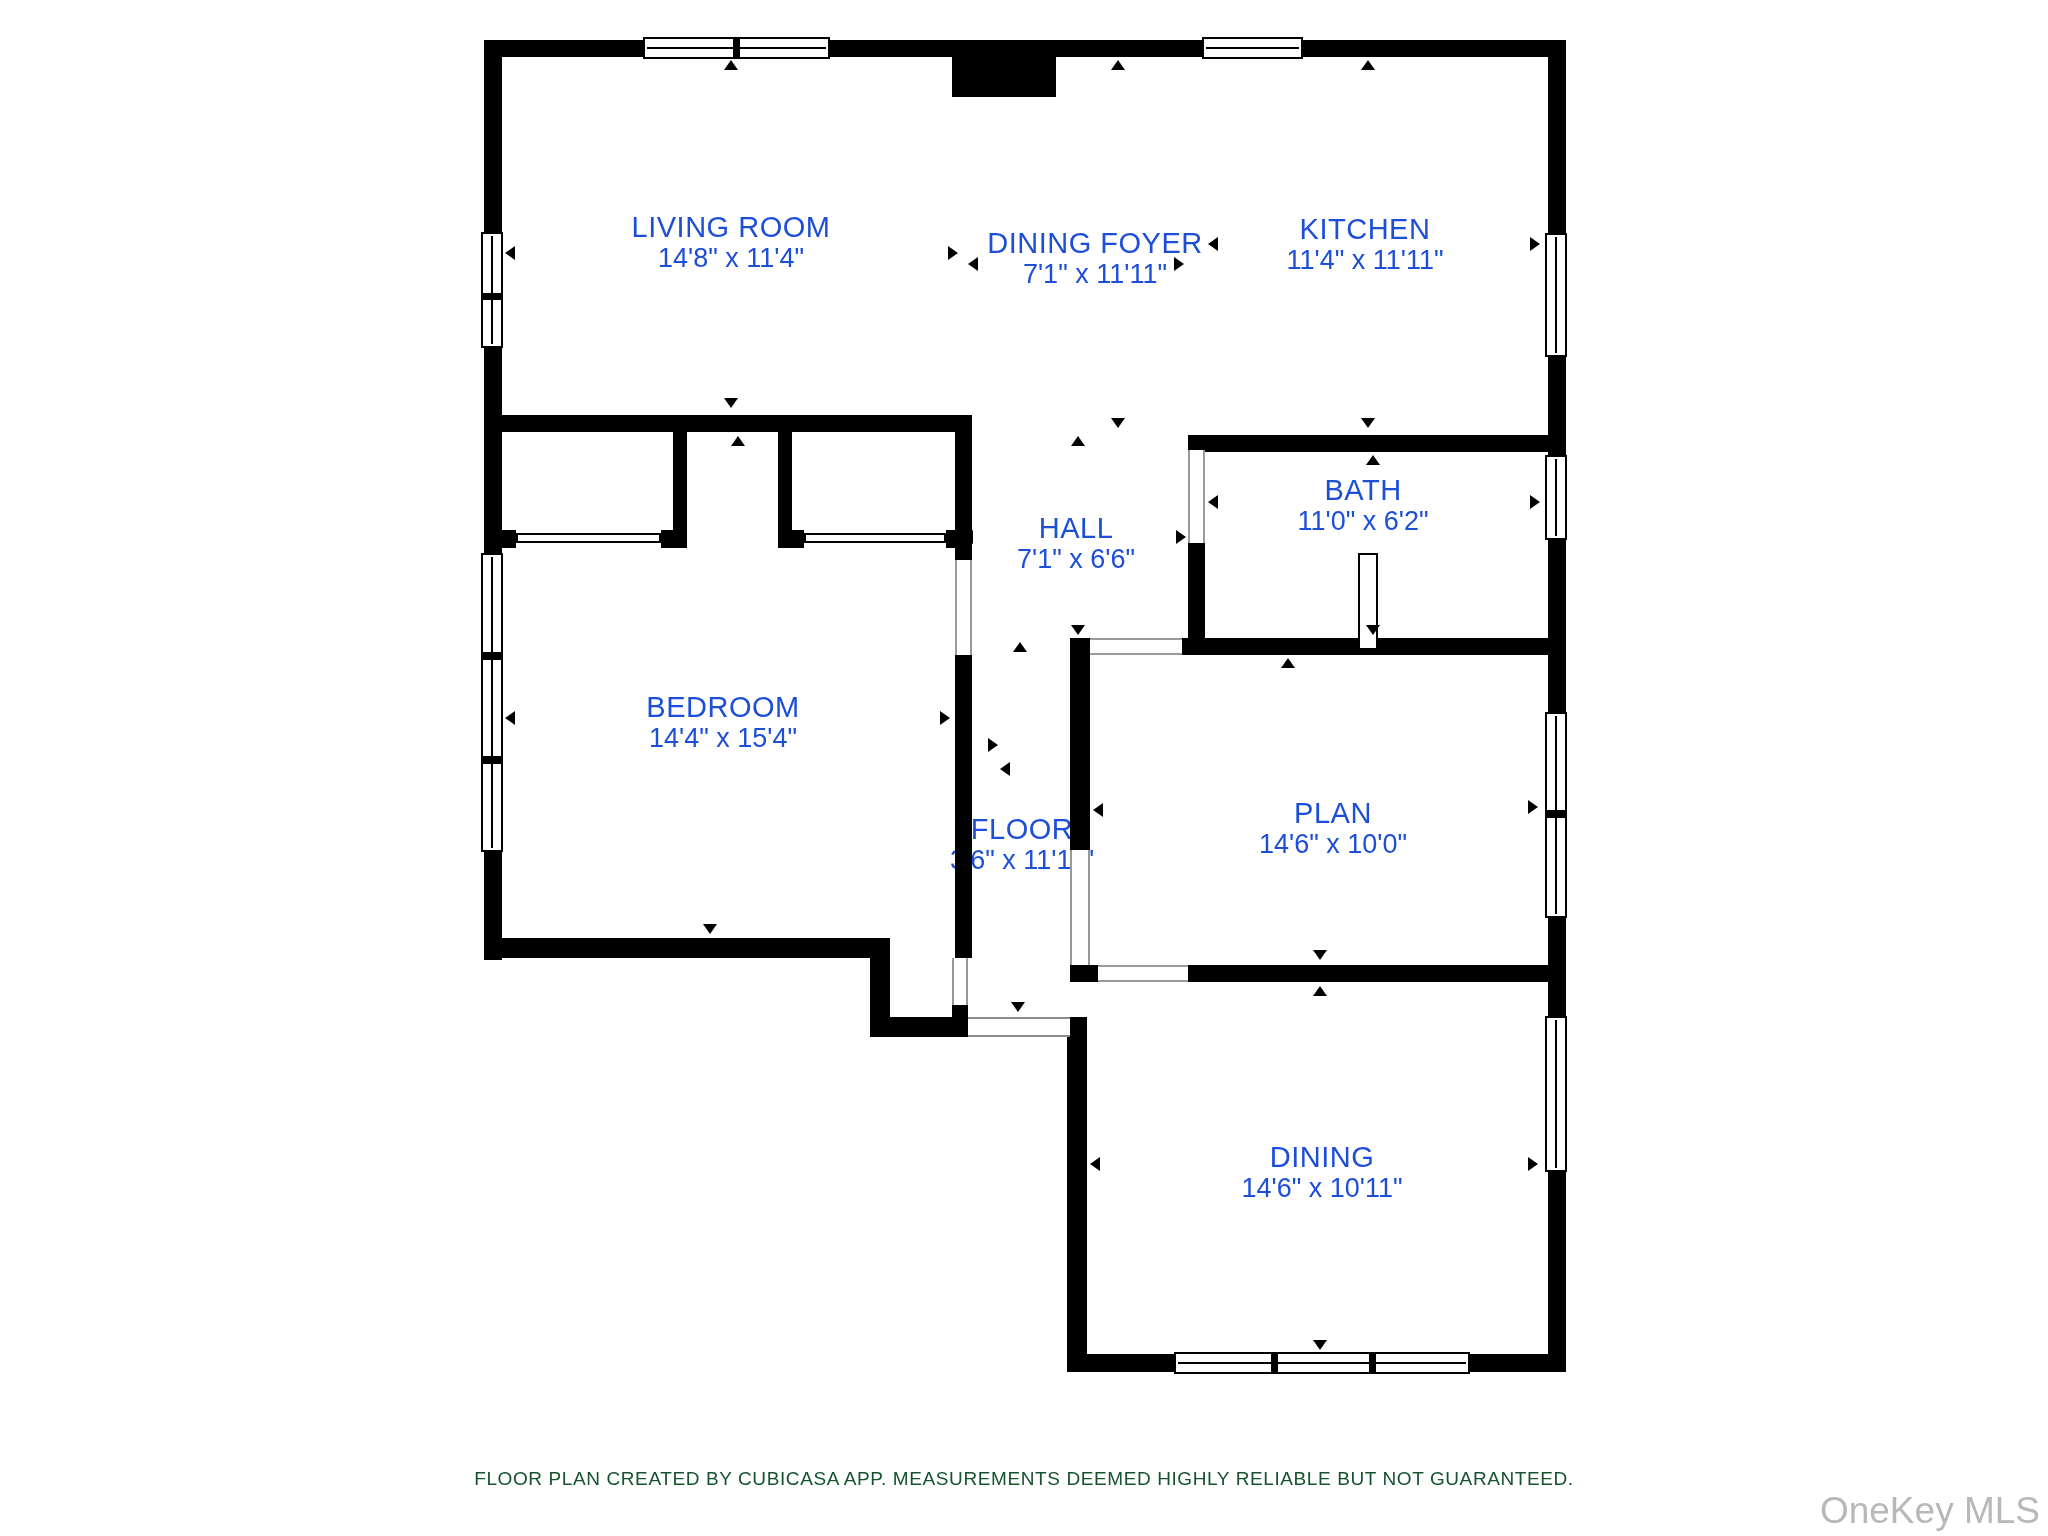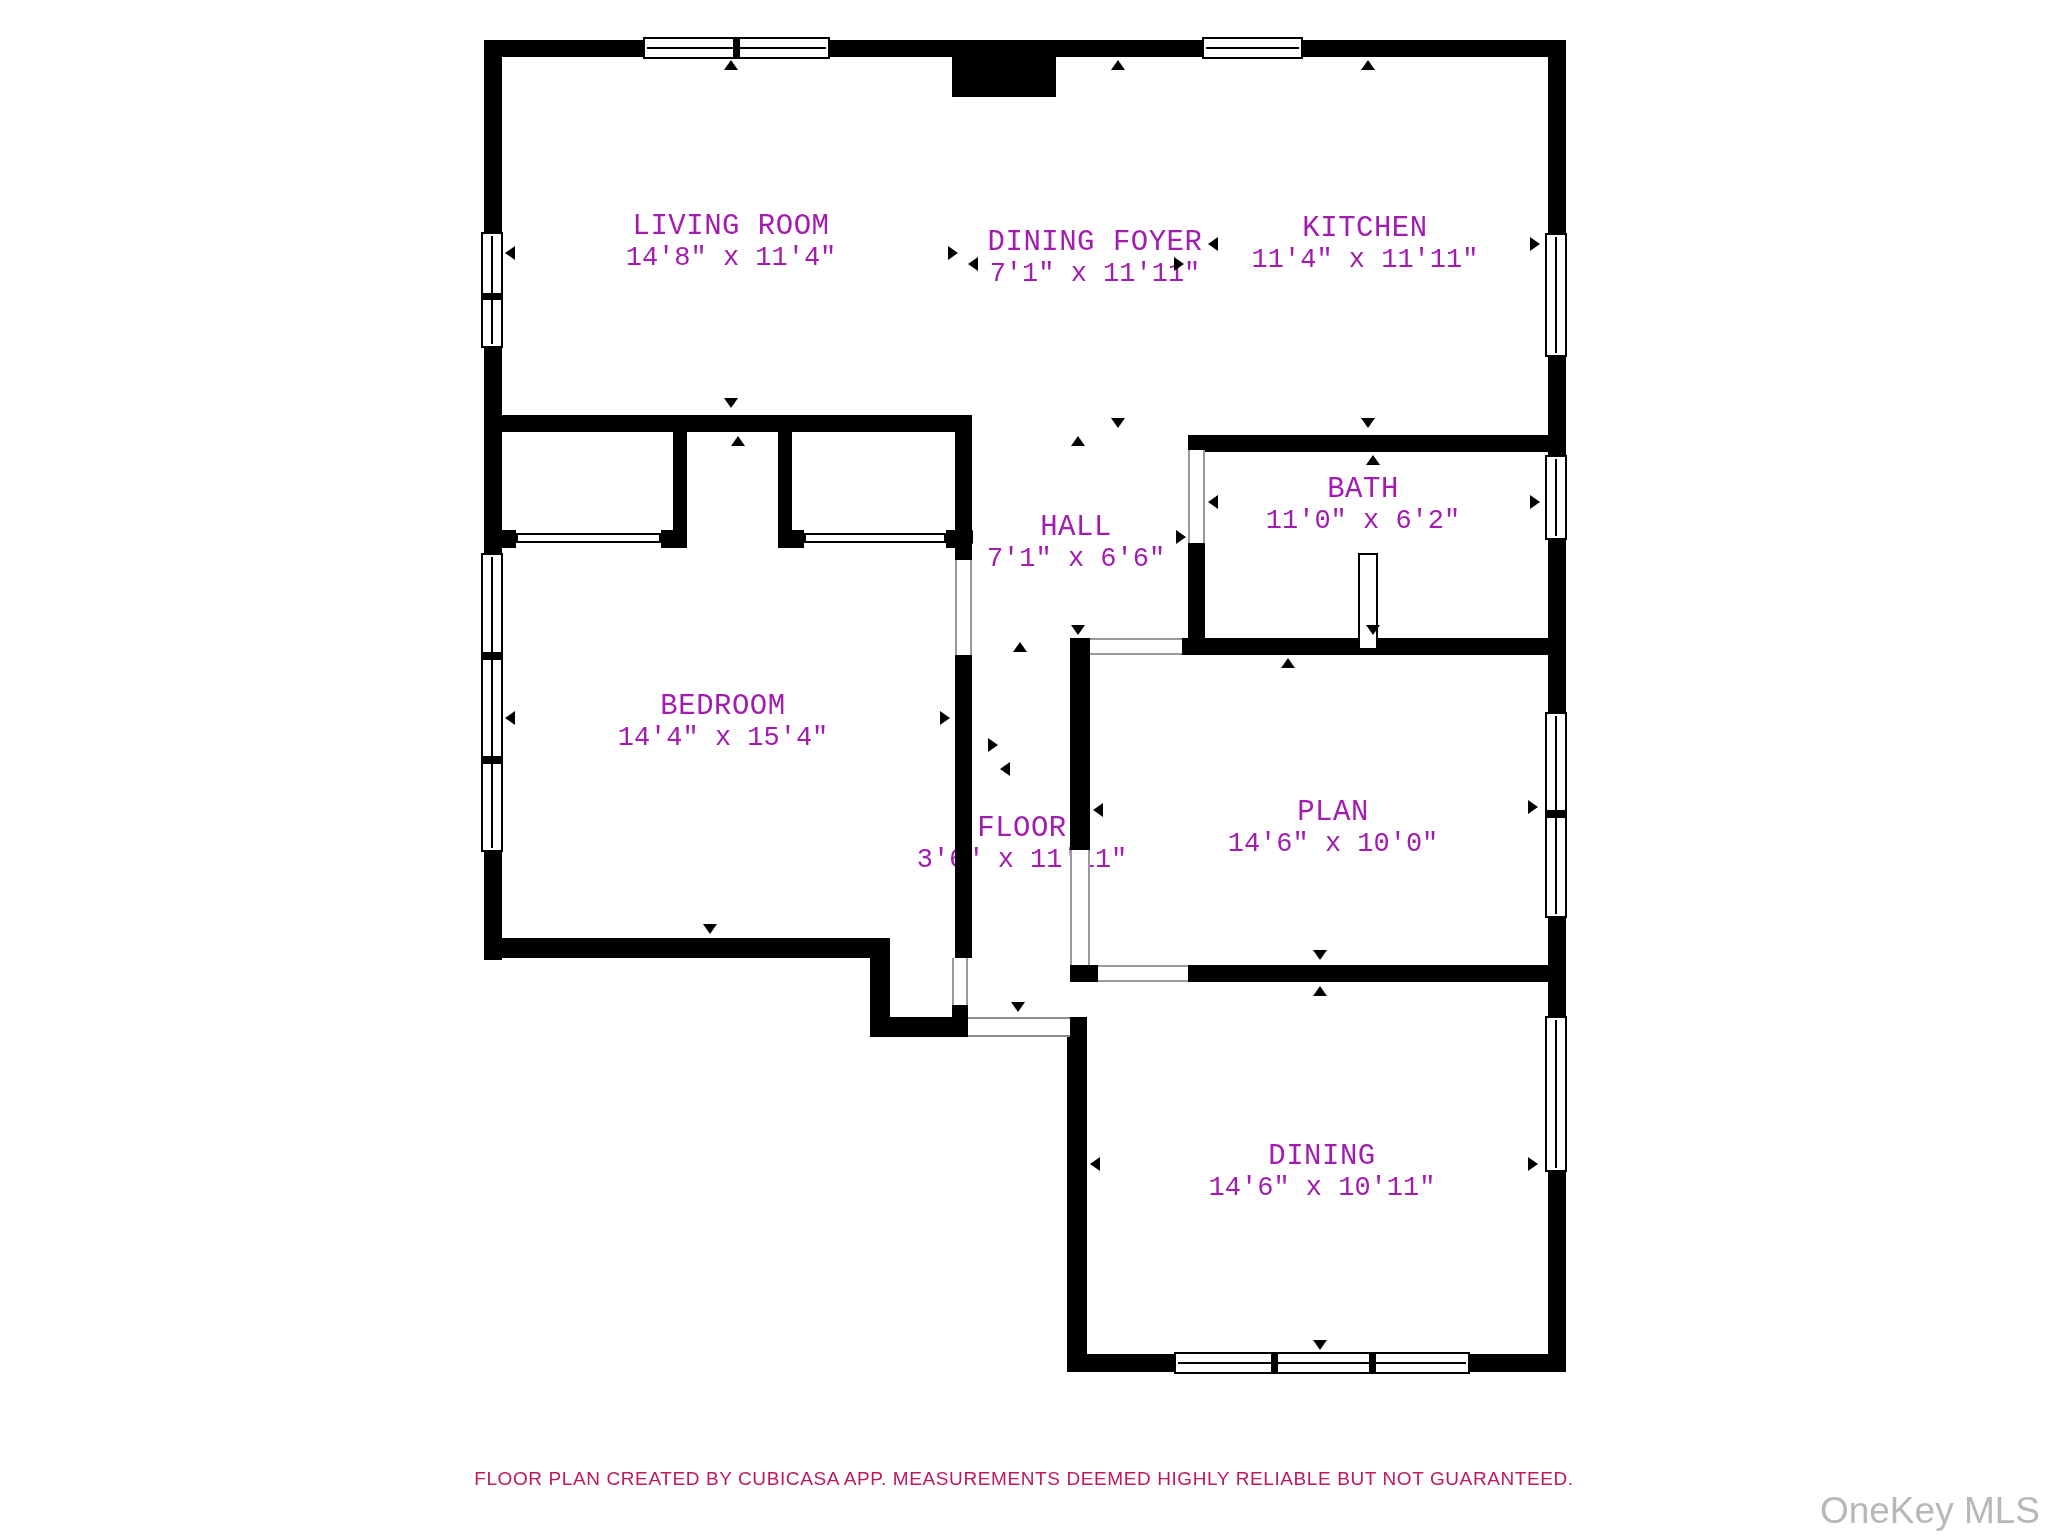--- a/index.html
+++ b/index.html
@@ -21,24 +21,24 @@
   
   .stub{position:absolute;background:#fff;border:2px solid #000;z-index:3;box-sizing:border-box;}
   
   .ar{position:absolute;width:0;height:0;z-index:5;}
   .ar.up{border-left:7px solid transparent;border-right:7px solid transparent;border-bottom:10px solid #000;}
   .ar.down{border-left:7px solid transparent;border-right:7px solid transparent;border-top:10px solid #000;}
   .ar.left{border-top:7px solid transparent;border-bottom:7px solid transparent;border-right:10px solid #000;}
   .ar.right{border-top:7px solid transparent;border-bottom:7px solid transparent;border-left:10px solid #000;}
   
   .label{position:absolute;transform:translate(-50%,-50%);text-align:center;z-index:1;
-         color:#a21caf;white-space:nowrap;font-family:Liberation Mono, monospace;}
+         color:#1d4ed8;white-space:nowrap;}
   .label .t{font-size:29px;line-height:32px;letter-spacing:0.5px;}
   .label .d{font-size:27px;line-height:31px;}
-  .footer{position:absolute;left:0;right:0;top:1468px;text-align:center;color:#be185d;
+  .footer{position:absolute;left:0;right:0;top:1468px;text-align:center;color:#14532d;
           font-size:19px;letter-spacing:0.6px;z-index:6;}
   .watermark{position:absolute;right:8px;top:1490px;color:#b8b8b8;font-size:37px;z-index:6;}
 </style>
 </head>
 <body>
 
 <div class="page">
 
   <div class="label" style="left:731px;top:242px">
     <div class="t">LIVING ROOM</div>

